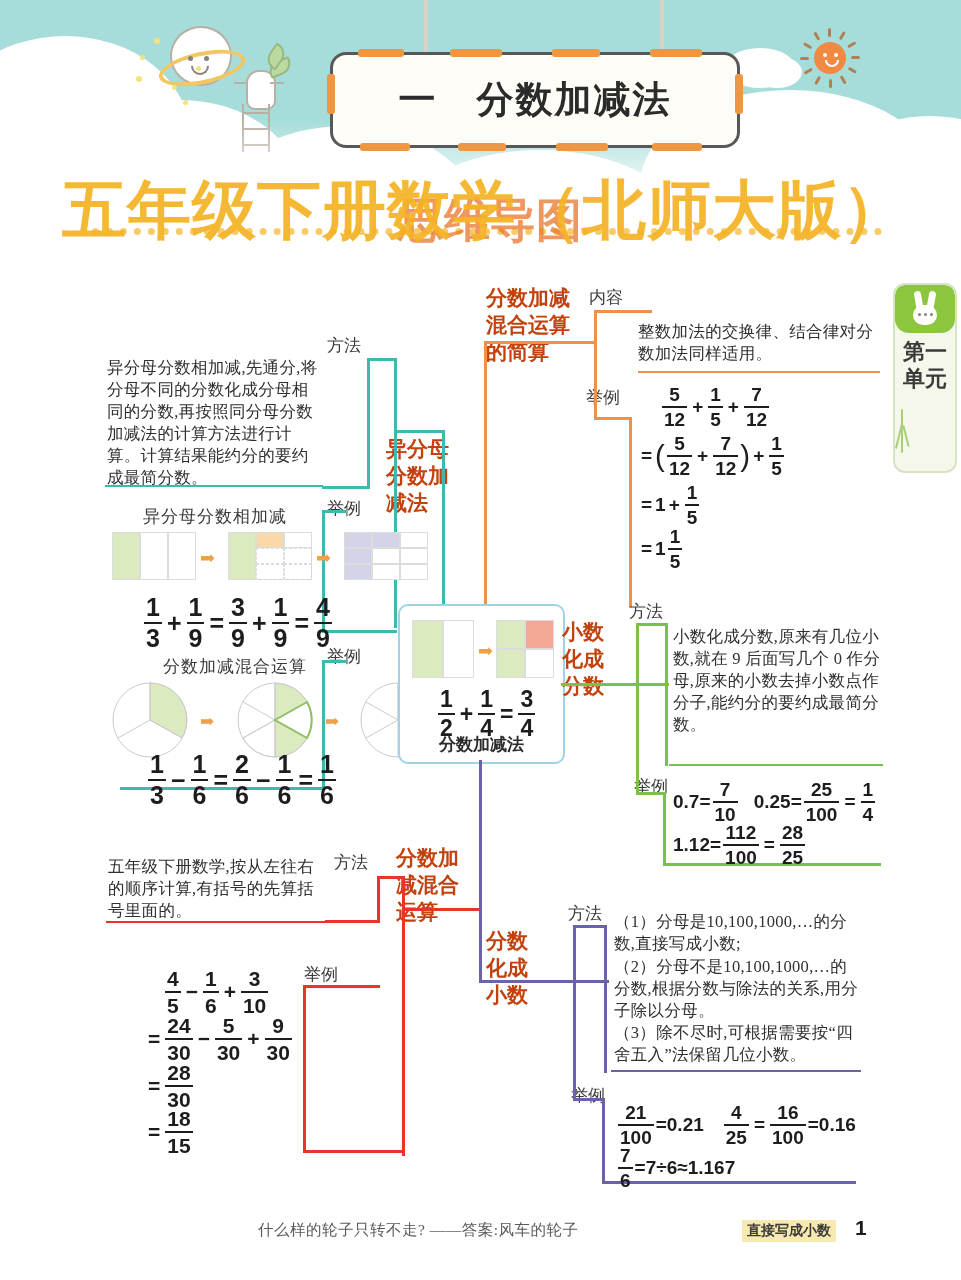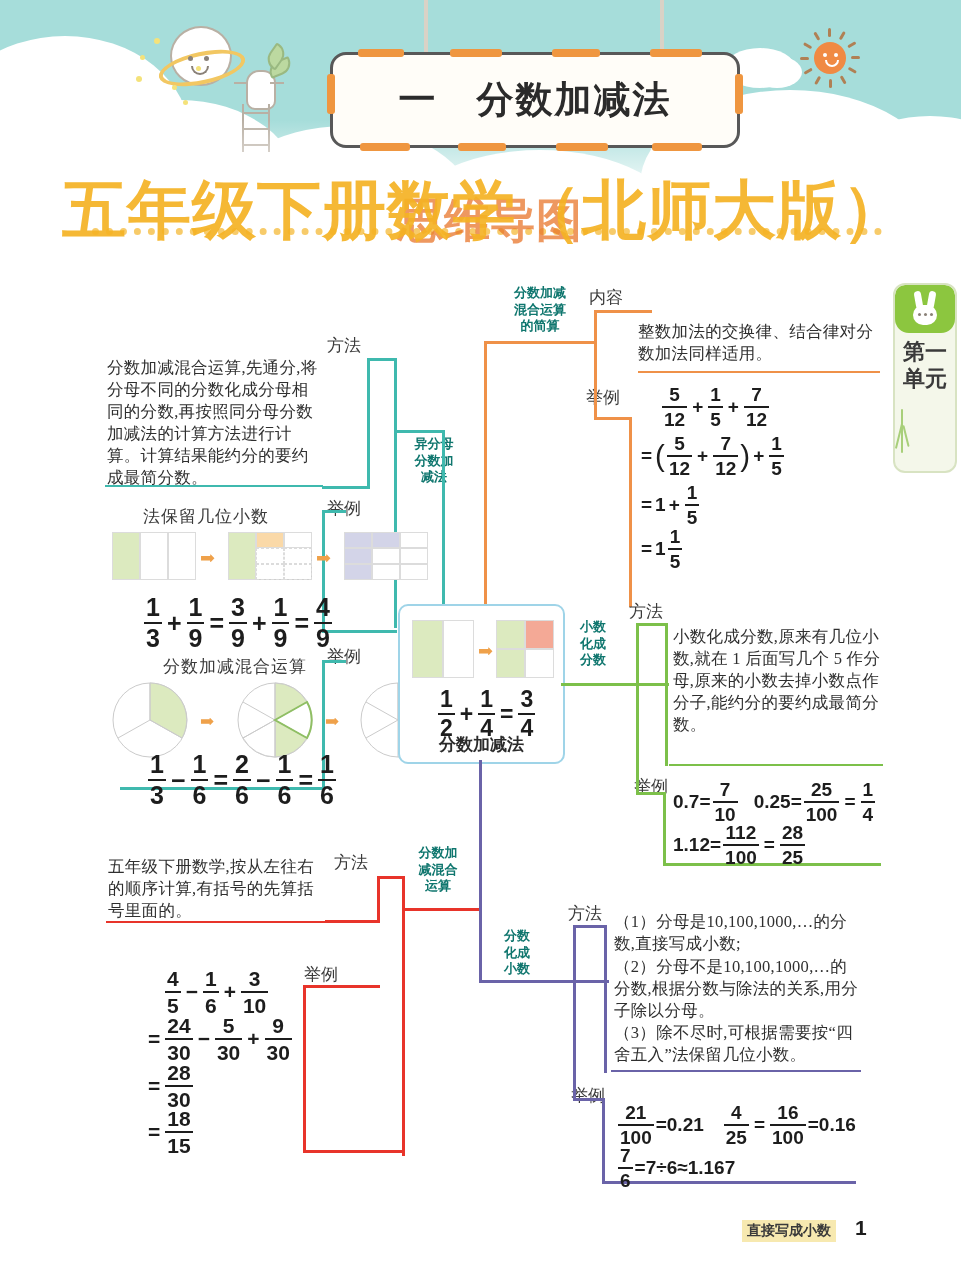--- a/index.html
+++ b/index.html
@@ -67,21 +67,21 @@
   #sidetab .bunny .d{position:absolute;top:22px;width:3px;height:3px;border-radius:50%;background:#8a8178;}
   #sidetab .label{position:absolute;left:0;top:54px;width:60px;text-align:center;
      font-family:"Liberation Sans","DejaVu Sans",sans-serif;font-size:22px;font-weight:bold;color:#3a3a3a;
      line-height:1.22;}
   #sidetab .grass{position:absolute;left:2px;bottom:18px;width:14px;height:46px;}
   #sidetab .blade{position:absolute;width:2px;background:#a8cf7a;border-radius:2px;}
   
   .body-text{position:absolute;color:#2f2f2f;font-size:16.5px;line-height:1.33;letter-spacing:.3px;}
   .tag{position:absolute;font-size:17px;color:#3a3a3a;}
   .nodelbl{position:absolute;font-family:"Liberation Sans","DejaVu Sans",sans-serif;font-weight:bold;
-     font-size:13px;color:#0f766e;line-height:1.28;text-align:center;}
+     font-size:21px;color:#c2410c;line-height:1.28;text-align:left;}
   .caption{position:absolute;font-size:17px;color:#3a3a3a;letter-spacing:1px;}
   
   .mrow{position:absolute;display:flex;align-items:center;
      font-family:"Liberation Sans","DejaVu Sans",sans-serif;font-weight:bold;color:#1d1d1d;}
   .mrow .op{padding:0 3px;}
   .frac{display:inline-flex;flex-direction:column;align-items:center;line-height:1;padding:0 2px;}
   .frac .n{padding:0 2px;}
   .frac .b{width:100%;height:2px;background:#1d1d1d;margin:2px 0;}
   .frac .d{padding:0 2px;}
   .paren{font-size:1.55em;font-weight:normal;line-height:.8;}
@@ -283,37 +283,37 @@
       <span class="n">1</span>
       <span class="b"></span>
       <span class="d">5</span>
     </span>
 </div>
 
 <div class="nodelbl" style="left:386px;top:436px;width:96px;">异分母<br>分数加<br>减法</div>
 <div class="tag" style="left:327px;top:334px;">方法</div>
 <div class="tag" style="left:327px;top:497px;">举例</div>
 <div class="tag" style="left:327px;top:645px;">举例</div>
-<div class="body-text" style="left:107px;top:357px;width:215px;">分数加减混合运算,先通分,将分母不同的分数化成分母相同的分数,再按照同分母分数加减法的计算方法进行计算。计算结果能约分的要约成最简分数。</div>
+<div class="body-text" style="left:107px;top:357px;width:215px;">异分母分数相加减,先通分,将分母不同的分数化成分母相同的分数,再按照同分母分数加减法的计算方法进行计算。计算结果能约分的要约成最简分数。</div>
 <div class="rule" style="left:105px;top:485px;width:218px;background:#3fb9ae;"></div>
 
 <div class="ln" style="left:322px;top:486px;width:48px;height:3px;background:#3fb9ae;"></div>
 <div class="ln" style="left:367px;top:358px;width:3px;height:131px;background:#3fb9ae;"></div>
 <div class="ln" style="left:367px;top:358px;width:30px;height:3px;background:#3fb9ae;"></div>
 <div class="ln" style="left:394px;top:358px;width:3px;height:270px;background:#3fb9ae;"></div>
 <div class="ln" style="left:322px;top:630px;width:75px;height:3px;background:#3fb9ae;"></div>
 <div class="ln" style="left:322px;top:510px;width:3px;height:122px;background:#3fb9ae;"></div>
 <div class="ln" style="left:322px;top:510px;width:24px;height:3px;background:#3fb9ae;"></div>
 <div class="ln" style="left:322px;top:660px;width:3px;height:130px;background:#3fb9ae;"></div>
 <div class="ln" style="left:322px;top:660px;width:24px;height:3px;background:#3fb9ae;"></div>
 <div class="ln" style="left:120px;top:787px;width:205px;height:3px;background:#3fb9ae;"></div>
 <div class="ln" style="left:442px;top:430px;width:3px;height:175px;background:#3fb9ae;"></div>
 <div class="ln" style="left:394px;top:430px;width:50px;height:3px;background:#3fb9ae;"></div>
 
-<div class="caption" style="left:143px;top:505px;">法保留几位小数</div>
+<div class="caption" style="left:143px;top:505px;">异分母分数相加减</div>
 <div class="bar" style="left:112px;top:532px;width:84px;height:48px;"></div>
 <div class="cell g" style="left:112px;top:532px;width:28px;height:48px;"></div>
 <div class="cell" style="left:140px;top:532px;width:28px;height:48px;"></div>
 <div class="cell" style="left:168px;top:532px;width:28px;height:48px;"></div>
 <div class="arrow" style="left:200px;top:549px;">➡</div>
 <div class="bar" style="left:228px;top:532px;width:84px;height:48px;"></div>
 <div class="cell g" style="left:228px;top:532px;width:28px;height:48px;"></div>
 <div class="cell o" style="left:256px;top:532px;width:28px;height:16px;"></div>
 <div class="cell" style="left:256px;top:548px;width:28px;height:16px;border-style:dashed;"></div>
 <div class="cell" style="left:256px;top:564px;width:28px;height:16px;border-style:dashed;"></div>
@@ -455,21 +455,21 @@
         <span class="b"></span>
         <span class="d">4</span>
       </span>
   </div>
   <div class="lbl">分数加减法</div>
 </div>
 
 <div class="nodelbl" style="left:562px;top:619px;width:62px;">小数<br>化成<br>分数</div>
 <div class="tag" style="left:629px;top:600px;">方法</div>
 <div class="tag" style="left:634px;top:775px;">举例</div>
-<div class="body-text" style="left:673px;top:626px;width:210px;">小数化成分数,原来有几位小数,就在 1 后面写几个 5 作分母,原来的小数去掉小数点作分子,能约分的要约成最简分数。</div>
+<div class="body-text" style="left:673px;top:626px;width:210px;">小数化成分数,原来有几位小数,就在 9 后面写几个 0 作分母,原来的小数去掉小数点作分子,能约分的要约成最简分数。</div>
 <div class="rule" style="left:669px;top:764px;width:214px;background:#7cc04a;"></div>
 
 <div class="ln" style="left:561px;top:683px;width:108px;height:3px;background:#7cc04a;"></div>
 <div class="ln" style="left:636px;top:623px;width:3px;height:63px;background:#7cc04a;"></div>
 <div class="ln" style="left:636px;top:623px;width:32px;height:3px;background:#7cc04a;"></div>
 <div class="ln" style="left:665px;top:623px;width:3px;height:143px;background:#7cc04a;"></div>
 <div class="ln" style="left:636px;top:683px;width:3px;height:112px;background:#7cc04a;"></div>
 <div class="ln" style="left:636px;top:792px;width:30px;height:3px;background:#7cc04a;"></div>
 <div class="ln" style="left:663px;top:792px;width:3px;height:74px;background:#7cc04a;"></div>
 <div class="ln" style="left:663px;top:863px;width:218px;height:3px;background:#7cc04a;"></div>
@@ -625,15 +625,16 @@
 <div class="mrow" style="left:616px;top:1146px;font-size:19px;">
   <span class="frac">
       <span class="n">7</span>
       <span class="b"></span>
       <span class="d">6</span>
     </span>
   <span>=7÷6≈1.167</span>
 </div>
 
 <div id="footer">
+  <div class="riddle">什么样的轮子只转不走? ——答案:风车的轮子</div>
   <div class="badge">直接写成小数</div>
   <div class="pg">1</div>
 </div>
 
 </body></html>

